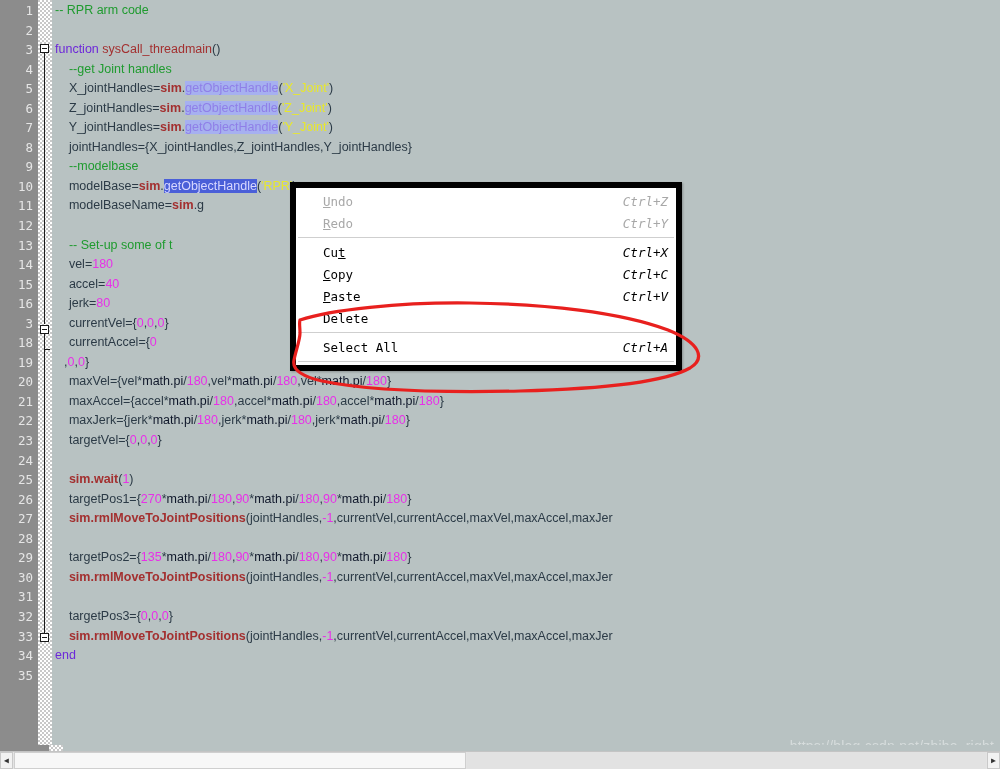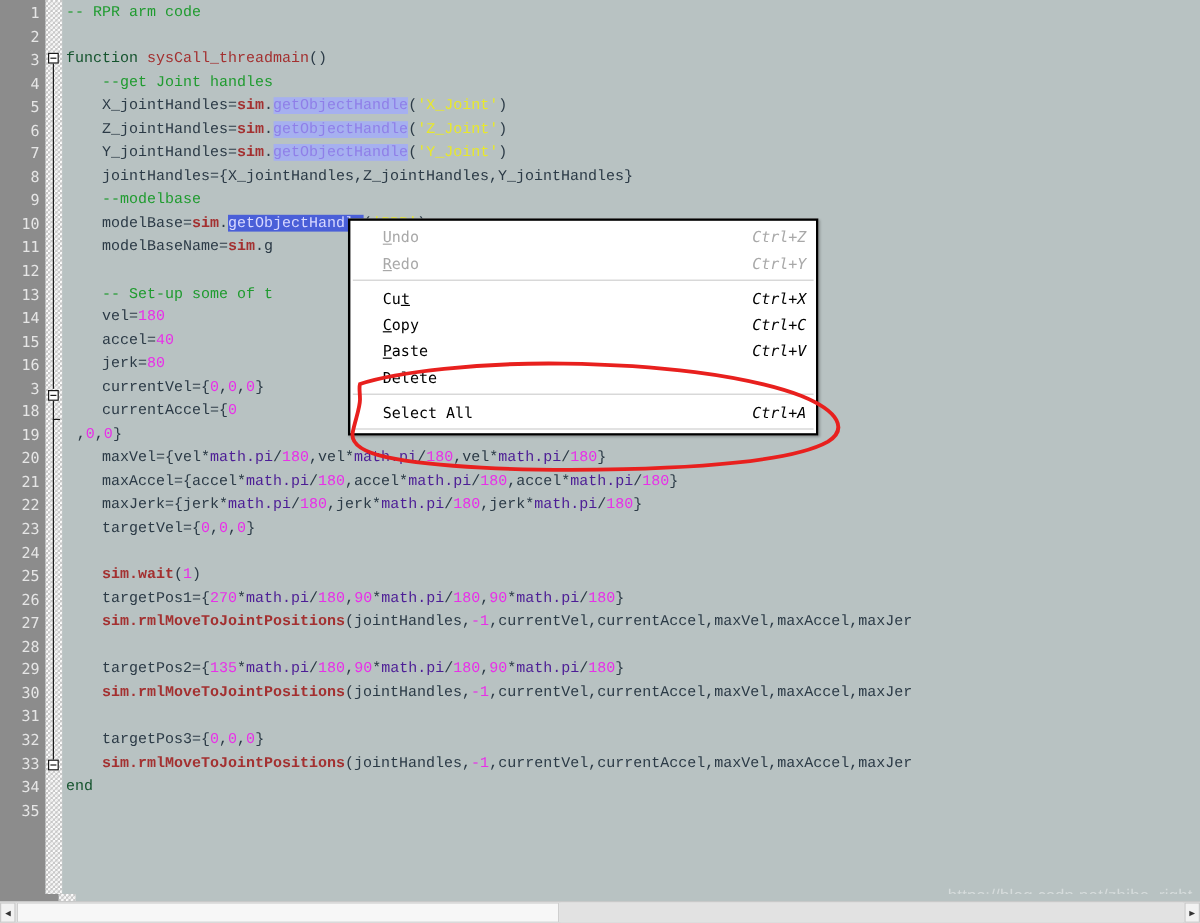--- a/index.html
+++ b/index.html
@@ -99,53 +99,53 @@
   }
 
   
   #code {
     position: absolute;
     left: 52px; top: 0;
     width: 948px;
     height: 745px;
     background: #b8c2c2;
     overflow: hidden;
-    font-family: Liberation Mono, monospace;
+    font-family: Liberation Sans, sans-serif;
     font-size: 12.5px;
     line-height: 19.55px;
     padding-top: 1px;
     box-sizing: border-box;
   }
   .cl {
     height: 19.55px;
     white-space: pre;
     color: #2b3a46;
     padding-left: 3px;
   }
 
   
   .t-comment { color: #1f9b2f; }
-  .t-kw      { color: #14532d; }
+  .t-kw      { color: #6d28d9; }
   .t-fn      { color: #a33030; }
   .t-api     { color: #a33030; font-weight: bold; }
   .t-member  { color: #8f7fe8; background: #a6b0f0; }
   .t-member-sel { color: #d8d8ff; background: #4a5fd8; }
   .t-str     { color: #e8e82b; }
   .t-num     { color: #e830e8; }
-  .t-math    { color: #4c1d95; }
+  .t-math    { color: #0f172a; }
   .t-plain   { color: #2b3a46; }
 
   
   #ctxmenu {
     position: absolute;
     left: 290px;
     top: 182px;
     width: 392px;
     background: #ffffff;
-    border: 2px solid #000000;
+    border: 6px solid #000000;
     box-sizing: border-box;
     font-family: "DejaVu Sans Mono", monospace;
     font-size: 12.5px;
     padding: 2px 0 0 0;
     box-shadow: 1px 1px 2px rgba(0,0,0,0.25);
   }
   .mi {
     display: flex;
     align-items: center;
     height: 22px;

